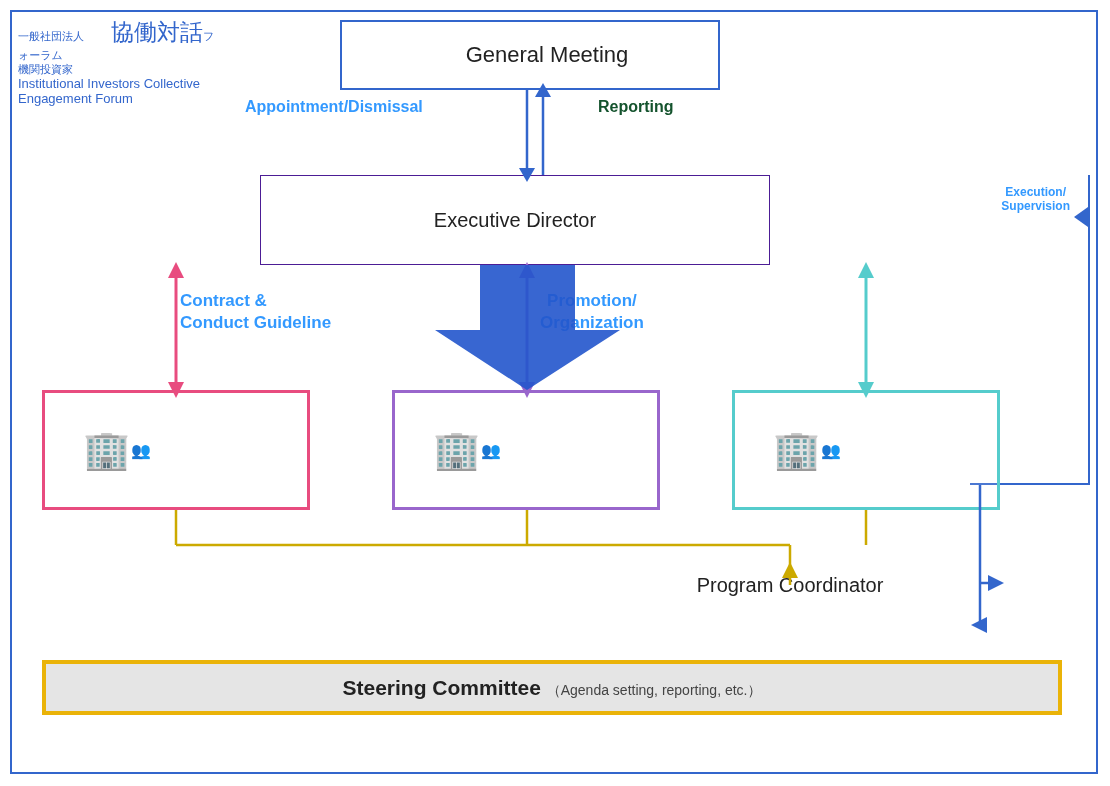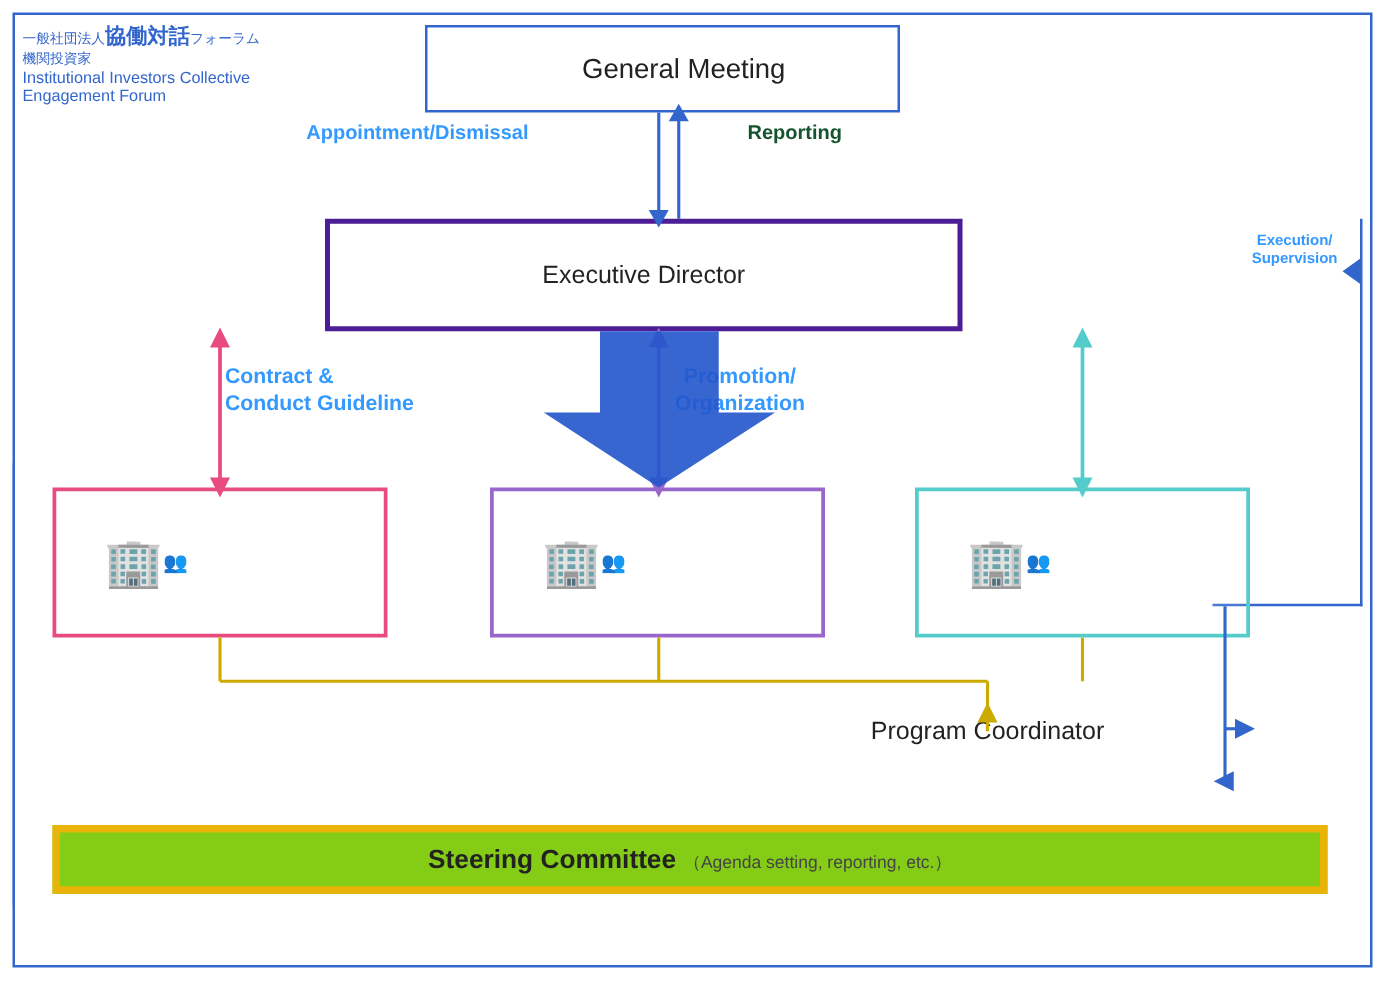--- a/index.html
+++ b/index.html
@@ -26,22 +26,23 @@
       position: absolute;
       top: 18px; left: 18px;
       width: 200px;
     }
     .logo-jp {
       font-size: 11px;
       color: #3366cc;
       line-height: 1.3;
     }
     .logo-jp span.bold {
-      font-size: 17px;
-      font-weight: bold;
+      font-size: 23px;
+      font-weight: normal;
+      margin-left: 27px;
     }
     .logo-en {
       font-size: 13px;
       color: #3366cc;
     }
 
     
     .general-meeting {
       position: absolute;
       top: 20px;
@@ -82,21 +83,21 @@
       font-weight: bold;
     }
 
     
     .exec-director {
       position: absolute;
       top: 175px;
       left: 260px;
       width: 510px;
       height: 90px;
-      border: 4px solid #4c1d95;
+      border: 1px solid #4c1d95;
       background: #fff;
       display: flex;
       align-items: center;
       justify-content: center;
       flex-direction: column;
     }
     .exec-director-text {
       font-size: 20px;
       color: #222;
       text-align: center;
@@ -242,22 +243,22 @@
       color: #444;
     }
 
     
     .steering {
       position: absolute;
       top: 660px;
       left: 42px;
       width: 1020px;
       height: 55px;
-      background: #84cc16;
-      border: 6px solid #eab308;
+      background: #e5e5e5;
+      border: 4px solid #eab308;
       display: flex;
       align-items: center;
       justify-content: center;
     }
     .steering-text {
       font-size: 21px;
       color: #222;
     }
     .steering-sub {
       font-size: 14px;

